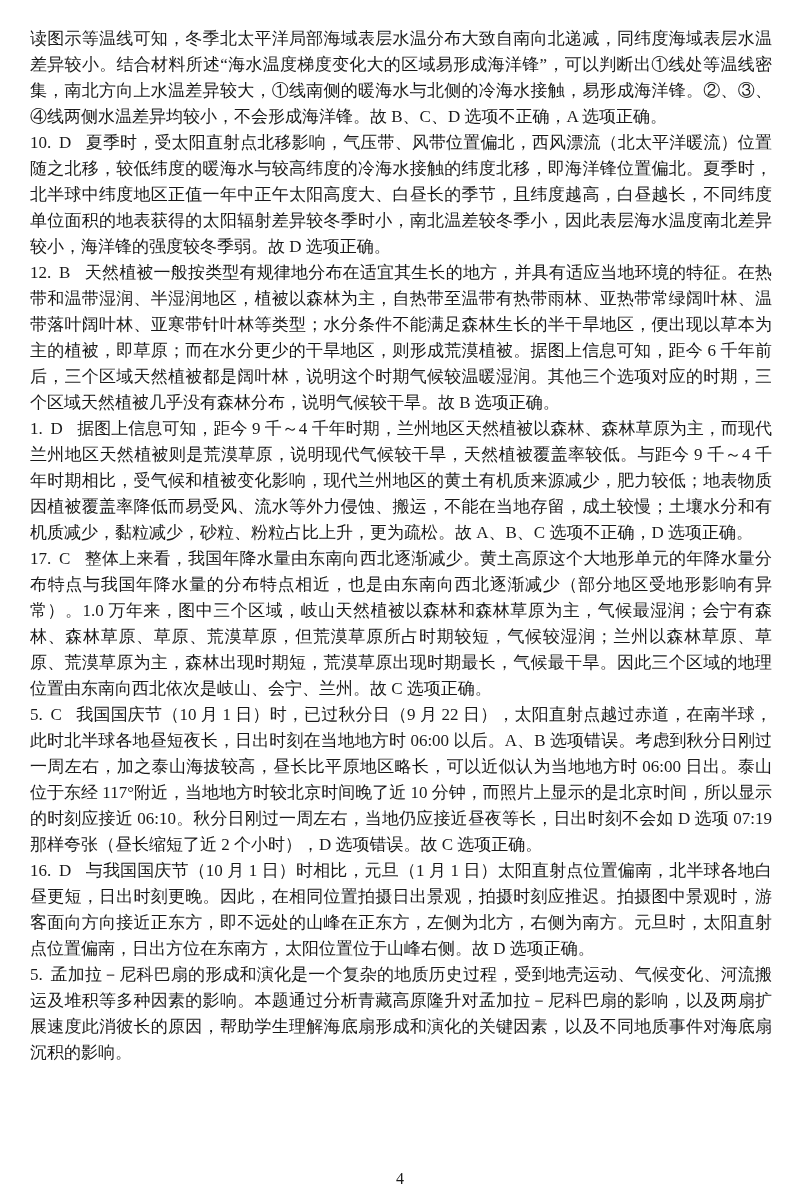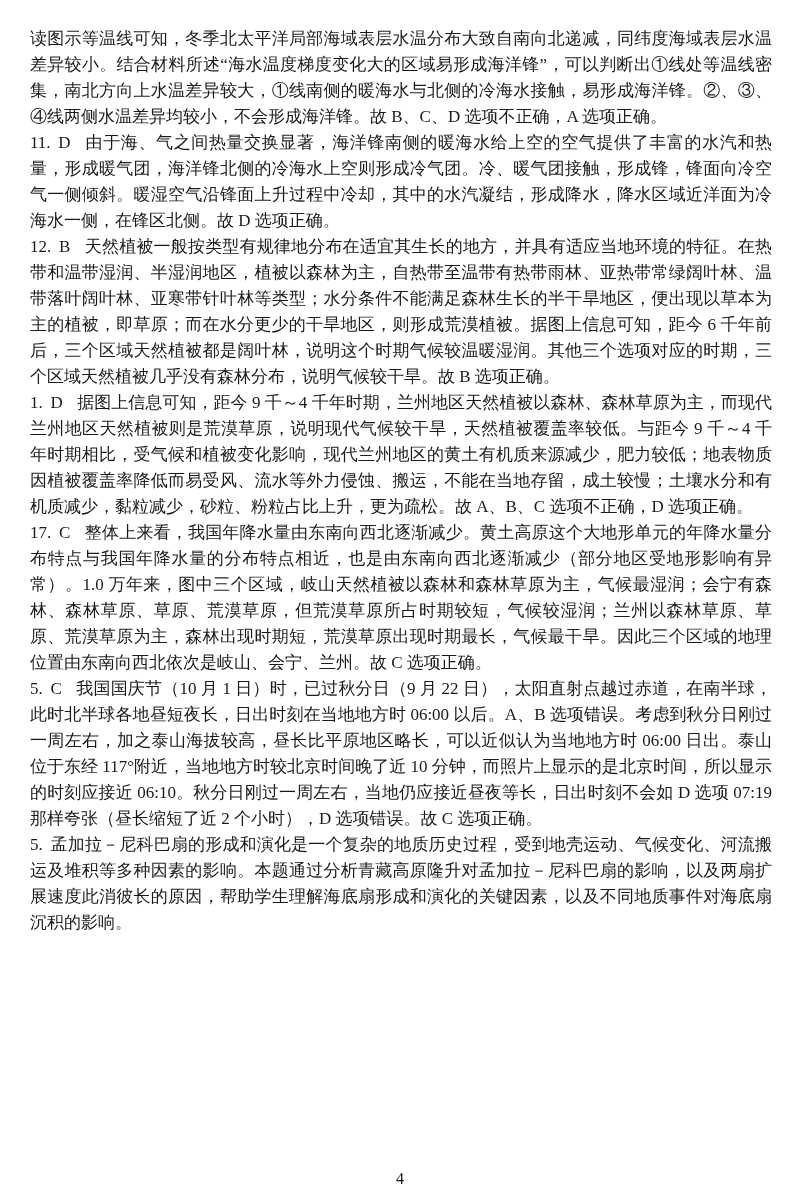--- a/index.html
+++ b/index.html
@@ -51,30 +51,31 @@
   }
 </style>
 </head>
 <body>
 
 <div class="page">
   <div class="content">
 
     <p><span class="q-num"></span><span class="ans-letter"></span><span>读图示等温线可知，冬季北太平洋局部海域表层水温分布大致自南向北递减，同纬度海域表层水温差异较小。结合材料所述“海水温度梯度变化大的区域易形成海洋锋”，可以判断出①线处等温线密集，南北方向上水温差异较大，①线南侧的暖海水与北侧的冷海水接触，易形成海洋锋。②、③、④线两侧水温差异均较小，不会形成海洋锋。故 B、C、D 选项不正确，A 选项正确。</span></p>
 
+    <p><span class="q-num">10.</span><span class="ans-letter">D</span><span>夏季时，受太阳直射点北移影响，气压带、风带位置偏北，西风漂流（北太平洋暖流）位置随之北移，较低纬度的暖海水与较高纬度的冷海水接触的纬度北移，即海洋锋位置偏北。夏季时，北半球中纬度地区正值一年中正午太阳高度大、白昼长的季节，且纬度越高，白昼越长，不同纬度单位面积的地表获得的太阳辐射差异较冬季时小，南北温差较冬季小，因此表层海水温度南北差异较小，海洋锋的强度较冬季弱。故 D 选项正确。</span></p>
 
-    <p><span class="q-num">11.</span><span class="ans-letter">D</span><span>由于海、气之间热量交换显著，海洋锋南侧的暖海水给上空的空气提供了丰富的水汽和热量，形成暖气团，海洋锋北侧的冷海水上空则形成冷气团。冷、暖气团接触，形成锋，锋面向冷空气一侧倾斜。暖湿空气沿锋面上升过程中冷却，其中的水汽凝结，形成降水，降水区域近洋面为冷海水一侧，在锋区北侧。故 D 选项正确。</span></p>
 
     <p><span class="q-num">12.</span><span class="ans-letter">B</span><span>天然植被一般按类型有规律地分布在适宜其生长的地方，并具有适应当地环境的特征。在热带和温带湿润、半湿润地区，植被以森林为主，自热带至温带有热带雨林、亚热带常绿阔叶林、温带落叶阔叶林、亚寒带针叶林等类型；水分条件不能满足森林生长的半干旱地区，便出现以草本为主的植被，即草原；而在水分更少的干旱地区，则形成荒漠植被。据图上信息可知，距今 6 千年前后，三个区域天然植被都是阔叶林，说明这个时期气候较温暖湿润。其他三个选项对应的时期，三个区域天然植被几乎没有森林分布，说明气候较干旱。故 B 选项正确。</span></p>
 
     <p><span class="q-num">1.</span><span class="ans-letter">D</span><span>据图上信息可知，距今 9 千～4 千年时期，兰州地区天然植被以森林、森林草原为主，而现代兰州地区天然植被则是荒漠草原，说明现代气候较干旱，天然植被覆盖率较低。与距今 9 千～4 千年时期相比，受气候和植被变化影响，现代兰州地区的黄土有机质来源减少，肥力较低；地表物质因植被覆盖率降低而易受风、流水等外力侵蚀、搬运，不能在当地存留，成土较慢；土壤水分和有机质减少，黏粒减少，砂粒、粉粒占比上升，更为疏松。故 A、B、C 选项不正确，D 选项正确。</span></p>
 
     <p><span class="q-num">17.</span><span class="ans-letter">C</span><span>整体上来看，我国年降水量由东南向西北逐渐减少。黄土高原这个大地形单元的年降水量分布特点与我国年降水量的分布特点相近，也是由东南向西北逐渐减少（部分地区受地形影响有异常）。1.0 万年来，图中三个区域，岐山天然植被以森林和森林草原为主，气候最湿润；会宁有森林、森林草原、草原、荒漠草原，但荒漠草原所占时期较短，气候较湿润；兰州以森林草原、草原、荒漠草原为主，森林出现时期短，荒漠草原出现时期最长，气候最干旱。因此三个区域的地理位置由东南向西北依次是岐山、会宁、兰州。故 C 选项正确。</span></p>
 
     <p><span class="q-num">5.</span><span class="ans-letter">C</span><span>我国国庆节（10 月 1 日）时，已过秋分日（9 月 22 日），太阳直射点越过赤道，在南半球，此时北半球各地昼短夜长，日出时刻在当地地方时 06:00 以后。A、B 选项错误。考虑到秋分日刚过一周左右，加之泰山海拔较高，昼长比平原地区略长，可以近似认为当地地方时 06:00 日出。泰山位于东经 117°附近，当地地方时较北京时间晚了近 10 分钟，而照片上显示的是北京时间，所以显示的时刻应接近 06:10。秋分日刚过一周左右，当地仍应接近昼夜等长，日出时刻不会如 D 选项 07:19 那样夸张（昼长缩短了近 2 个小时），D 选项错误。故 C 选项正确。</span></p>
 
+    <p><span class="q-num">16.</span><span class="ans-letter">D</span><span>与我国国庆节（10 月 1 日）时相比，元旦（1 月 1 日）太阳直射点位置偏南，北半球各地白昼更短，日出时刻更晚。因此，在相同位置拍摄日出景观，拍摄时刻应推迟。拍摄图中景观时，游客面向方向接近正东方，即不远处的山峰在正东方，左侧为北方，右侧为南方。元旦时，太阳直射点位置偏南，日出方位在东南方，太阳位置位于山峰右侧。故 D 选项正确。</span></p>
 
     <p><span class="q-num">5.</span><span class="ans-letter"></span><span>孟加拉－尼科巴扇的形成和演化是一个复杂的地质历史过程，受到地壳运动、气候变化、河流搬运及堆积等多种因素的影响。本题通过分析青藏高原隆升对孟加拉－尼科巴扇的影响，以及两扇扩展速度此消彼长的原因，帮助学生理解海底扇形成和演化的关键因素，以及不同地质事件对海底扇沉积的影响。</span></p>
 
   </div>
 
   <div class="page-number">4</div>
 </div>
 
 </body></html>

